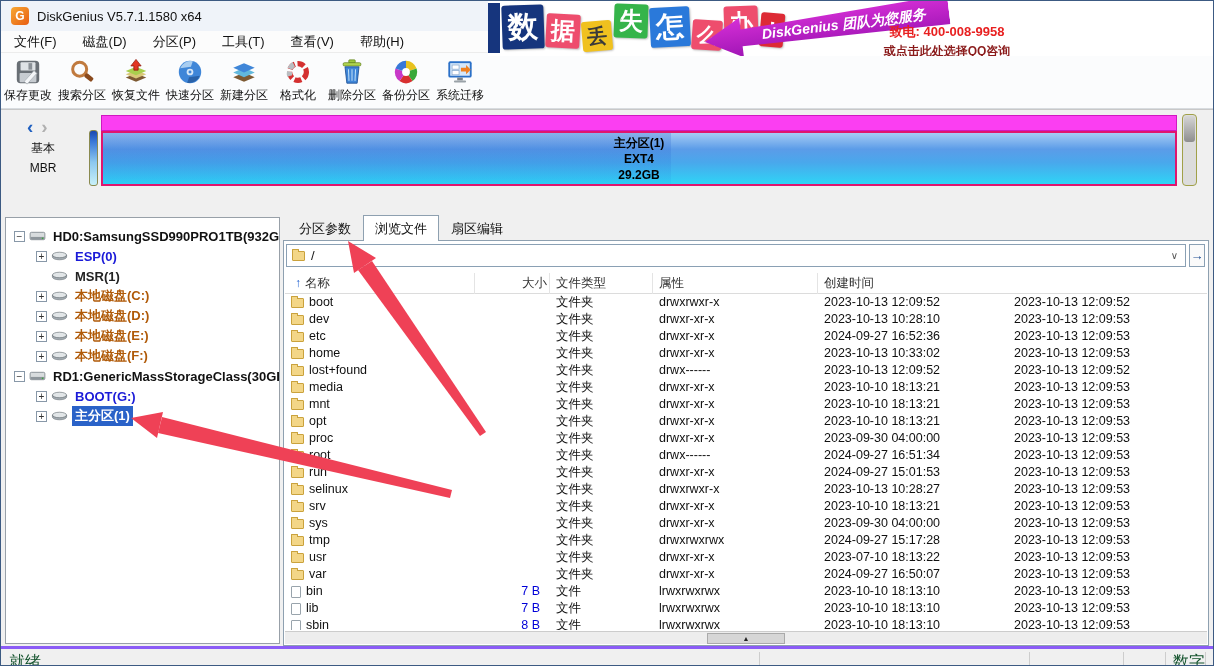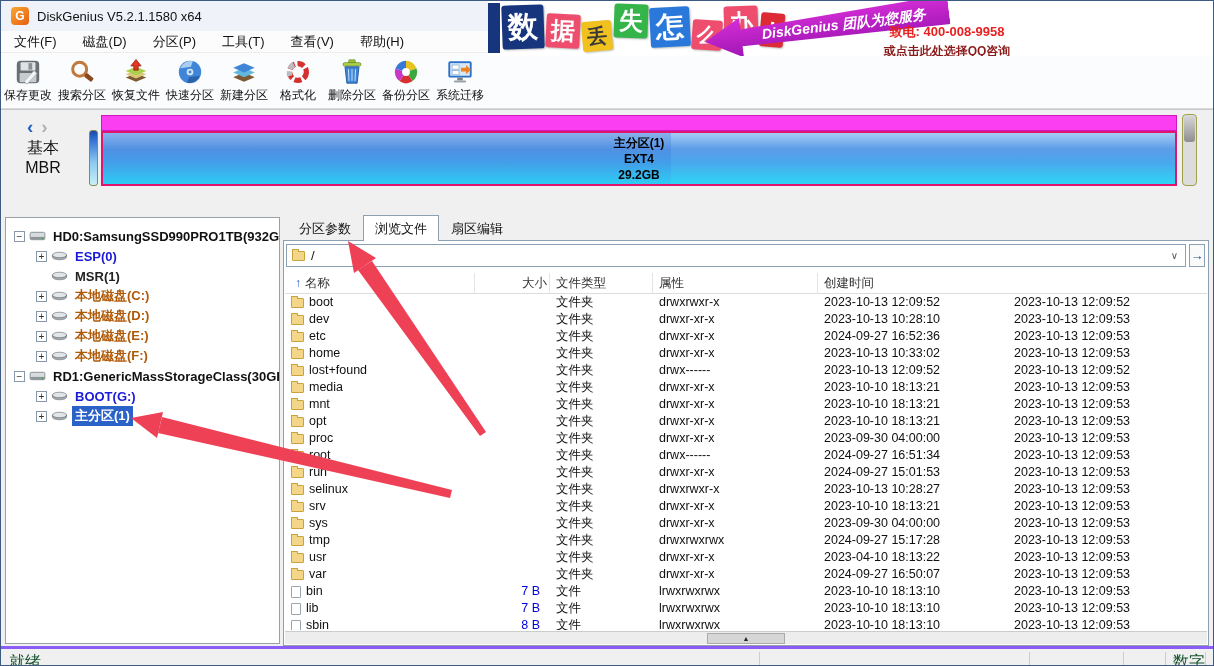--- a/index.html
+++ b/index.html
@@ -40,21 +40,21 @@
   .banner-arrow { position:absolute; left:216px; top:6px; width:246px; height:40px; background:linear-gradient(180deg,#d62fd6,#9f15b5); clip-path:polygon(0% 50%,15% 0%,15% 30%,100% 6%,100% 80%,15% 72%,15% 100%); transform:rotate(-7deg); display:flex; align-items:center; justify-content:center; padding-left:34px; }
   .banner-arrow span { color:#fff; font-weight:bold; font-style:italic; font-size:14px; white-space:nowrap; }
   .banner-contact { position:absolute; left:395px; top:22px; width:128px; text-align:center; }
   .banner-phone { color:#e82020; font-weight:bold; font-size:13px; white-space:nowrap; }
   .banner-qq { color:#8a1a1a; font-weight:bold; font-size:12px; white-space:nowrap; margin-top:2px; }
 
   
   .part-panel { position:absolute; left:0; top:108px; width:100%; height:78px; background:#f0f0f0; border-top:1px solid #c8c8c8; }
   .nav-arrows { position:absolute; left:26px; top:6px; width:40px; display:flex; gap:8px; font-size:19px; font-weight:bold; }
   .nav-back { color:#2060c0; } .nav-fwd { color:#b0b0b0; }
-  .scheme-type { position:absolute; left:0; top:28px; width:84px; text-align:center; font-size:16px; color:#111; line-height:20px; }
+  .scheme-type { position:absolute; left:0; top:28px; width:84px; text-align:center; font-size:12px; color:#111; line-height:20px; }
   .disk-strip { position:absolute; left:88px; top:20px; width:9px; height:56px; border:1px solid #8a8a50; border-radius:3px; background:linear-gradient(180deg,#1a48b0 0%,#3a78d8 20%,#8cc8f0 58%,#c8f0f8 100%); }
   .free-strip { position:absolute; left:100px; top:5px; width:1076px; height:16px; background:#fb3ef2; border:1px solid #d018c0; }
   .part-block { position:absolute; left:100px; top:21px; width:1076px; height:55px; border:2px solid #e0156e; background:linear-gradient(180deg,#a6ccf4 0%,#5b9ce8 32%,#49a8ec 58%,#2fd4f6 100%); text-align:center; color:#000; font-weight:bold; font-size:12px; line-height:16px; padding-top:2px; }
   .part-block::before { content:''; position:absolute; left:0; top:0; bottom:0; width:53%; background:linear-gradient(180deg,rgba(30,80,200,.22),rgba(30,140,230,.10)); }
   .part-block div { position:relative; }
   .part-scroll { position:absolute; left:1181px; top:4px; width:15px; height:72px; border:1px solid #a0a048; border-radius:4px; background:#dcdcdc; }
   .part-thumb { margin:1px; height:26px; border-radius:3px; background:linear-gradient(180deg,#d6d6d6,#8e8e8e); }
 
   
   .diskinfo { position:absolute; left:0; top:186px; width:100%; height:28px; line-height:27px; padding-left:8px; font-size:12.5px; color:#111; background:#f2f2f2; border-bottom:1px solid #aab4bc; white-space:nowrap; }
@@ -106,21 +106,21 @@
 
   .annot { position:absolute; left:0; top:0; width:1214px; height:666px; pointer-events:none; z-index:50; }
 </style>
 </head>
 <body>
 
 <div class="window">
 
   <div class="titlebar">
     <span class="logo">G</span>
-    <span class="title">DiskGenius V5.2.1.1580 x64</span>
+    <span class="title">DiskGenius V5.7.1.1580 x64</span>
     <div class="win-controls">
       <span class="win-btn">—</span>
       <span class="win-btn">□</span>
       <span class="win-btn">×</span>
     </div>
   </div>
 
   <div class="menubar" id="menubar">
       <span class="menu-item">文件(F)</span>
       <span class="menu-item">磁盘(D)</span>
@@ -561,21 +561,21 @@
               <div class="tcell c5">2023-10-13 12:09:53</div>
             </div>
             <div class="trow">
               <div class="tcell c0">
                 <span class="ficon"></span>
                 <span>usr</span>
               </div>
               <div class="tcell c1"></div>
               <div class="tcell c2">文件夹</div>
               <div class="tcell c3">drwxr-xr-x</div>
-              <div class="tcell c4">2023-04-10 18:13:22</div>
+              <div class="tcell c4">2023-07-10 18:13:22</div>
               <div class="tcell c5">2023-10-13 12:09:53</div>
             </div>
             <div class="trow">
               <div class="tcell c0">
                 <span class="ficon"></span>
                 <span>var</span>
               </div>
               <div class="tcell c1"></div>
               <div class="tcell c2">文件夹</div>
               <div class="tcell c3">drwxr-xr-x</div>

